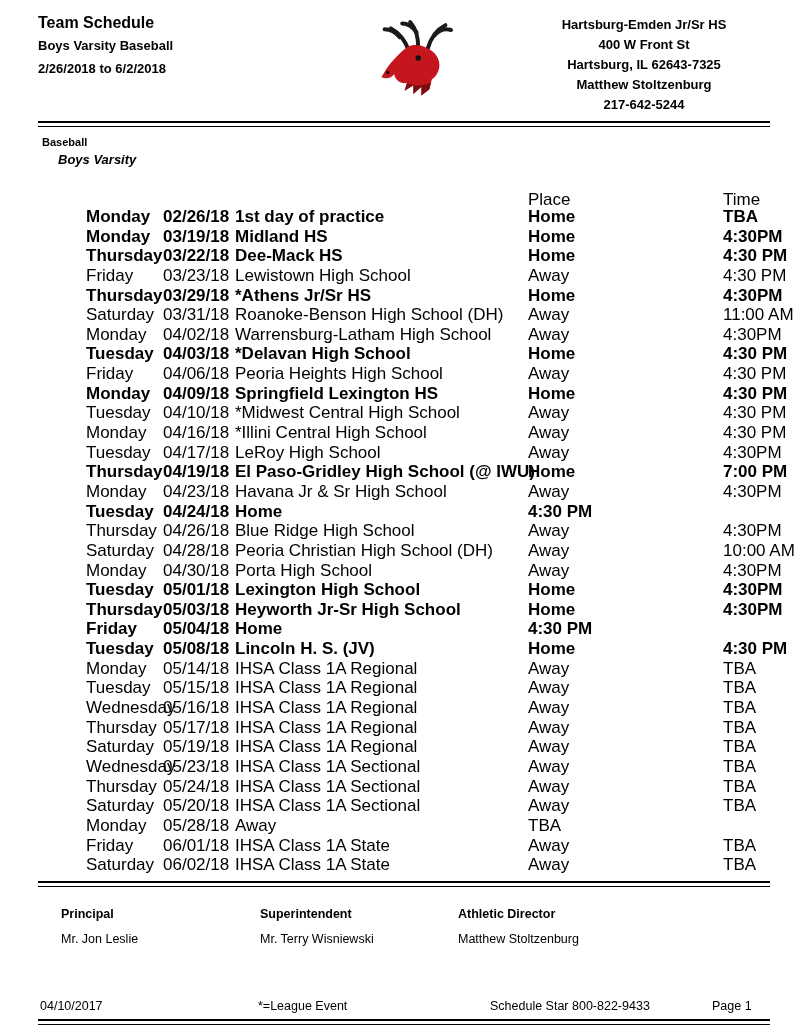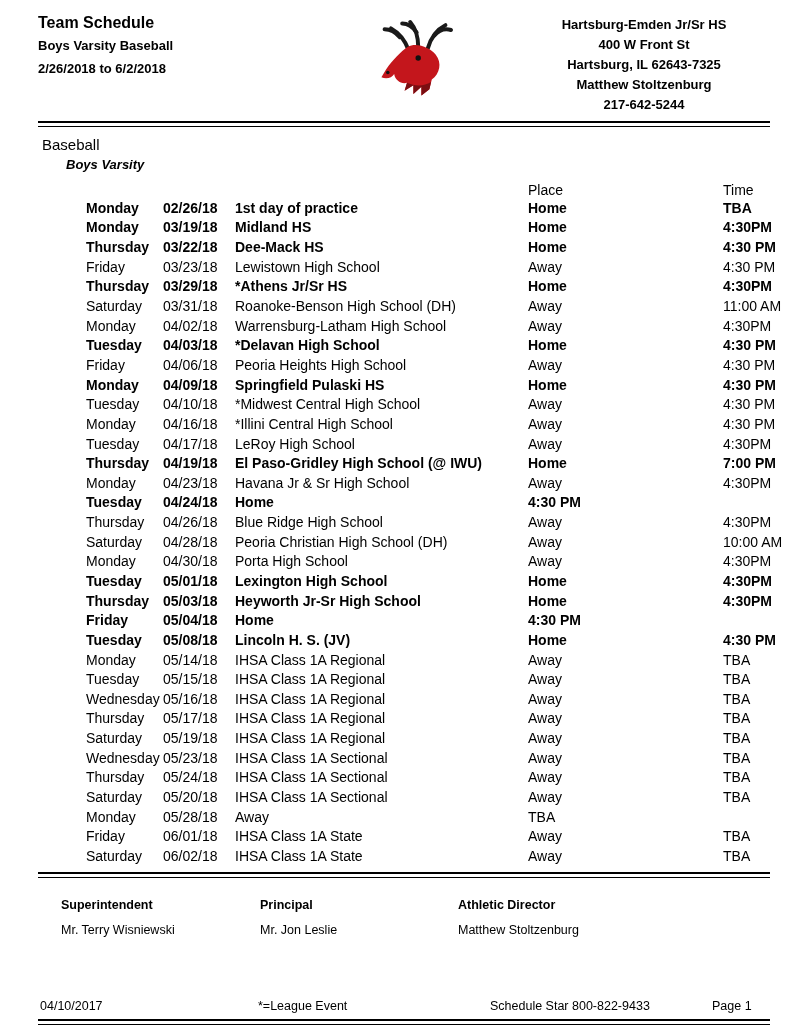--- a/index.html
+++ b/index.html
@@ -20,24 +20,24 @@
   .hdr-left .t1 { font-size:16px; font-weight:bold; margin:2px 0 6px 0; }
   .hdr-left .t2, .hdr-left .t3 { font-size:13px; font-weight:bold; margin:0 0 8px 0; }
   .hdr-logo { flex:1; display:flex; justify-content:center; align-items:flex-start; padding-top:2px; }
   .hdr-right { width:252px; font-size:13px; font-weight:bold; line-height:20px; padding-top:3px;text-align:center; }
   .hdr-right div { white-space:nowrap; }
   
   .double-rule { height:3px; border-top:2px solid #000; border-bottom:1px solid #000; }
   .rule-top { margin-top:6px; }
   
   .section { margin-top:9px; margin-left:4px; }
-  .section .sport { font-size:15px; font-weight:normal; }
-  .section .team { font-size:13px; font-weight:bold; font-style:italic; margin-left:24px; margin-top:4px; }
-  
-  .sched { margin-left:48px; margin-right:2px; margin-top:12px; font-size:14px; }
+  .section .sport { font-size:11px; font-weight:bold; }
+  .section .team { font-size:13px; font-weight:bold; font-style:italic; margin-left:16px; margin-top:4px; }
+  
+  .sched { margin-left:48px; margin-right:2px; margin-top:26px; font-size:17px; }
   .sched-cols { display:grid; grid-template-columns:77px 72px 293px 195px 1fr; }
   .sched-head { height:14px; line-height:13px; }
   .sched-row { height:19.65px; align-items:center; white-space:nowrap; overflow:visible; }
   .sched-row.bold { font-weight:bold; }
   
   .officials { margin-top:20px; margin-left:23px; display:grid; grid-template-columns:199px 198px 1fr; font-size:12.5px; }
   .officials .title { font-weight:bold; margin-bottom:11px; }
   .officials .name { font-weight:normal; }
   .spacer { flex:1; }
   
@@ -158,21 +158,21 @@
         <div class="sched-cols sched-row">
           <span>Friday</span>
           <span>04/06/18</span>
           <span>Peoria Heights High School</span>
           <span>Away</span>
           <span>4:30 PM</span>
         </div>
         <div class="sched-cols sched-row bold">
           <span>Monday</span>
           <span>04/09/18</span>
-          <span>Springfield Pulaski HS</span>
+          <span>Springfield Lexington HS</span>
           <span>Home</span>
           <span>4:30 PM</span>
         </div>
         <div class="sched-cols sched-row">
           <span>Tuesday</span>
           <span>04/10/18</span>
           <span>*Midwest Central High School</span>
           <span>Away</span>
           <span>4:30 PM</span>
         </div>
@@ -334,26 +334,26 @@
           <span>Away</span>
           <span>TBA</span>
         </div>
       </div>
   </div>
 
   <div class="double-rule" style="margin-top:6px;"></div>
 
   <div class="officials">
     <div>
+      <div class="title">Principal</div>
+      <div class="name">Mr. Jon Leslie</div>
+    </div>
+    <div>
       <div class="title">Superintendent</div>
       <div class="name">Mr. Terry Wisniewski</div>
-    </div>
-    <div>
-      <div class="title">Principal</div>
-      <div class="name">Mr. Jon Leslie</div>
     </div>
     <div>
       <div class="title">Athletic Director</div>
       <div class="name">Matthew Stoltzenburg</div>
     </div>
   </div>
 
   <div class="spacer"></div>
 
   <div class="foot">

